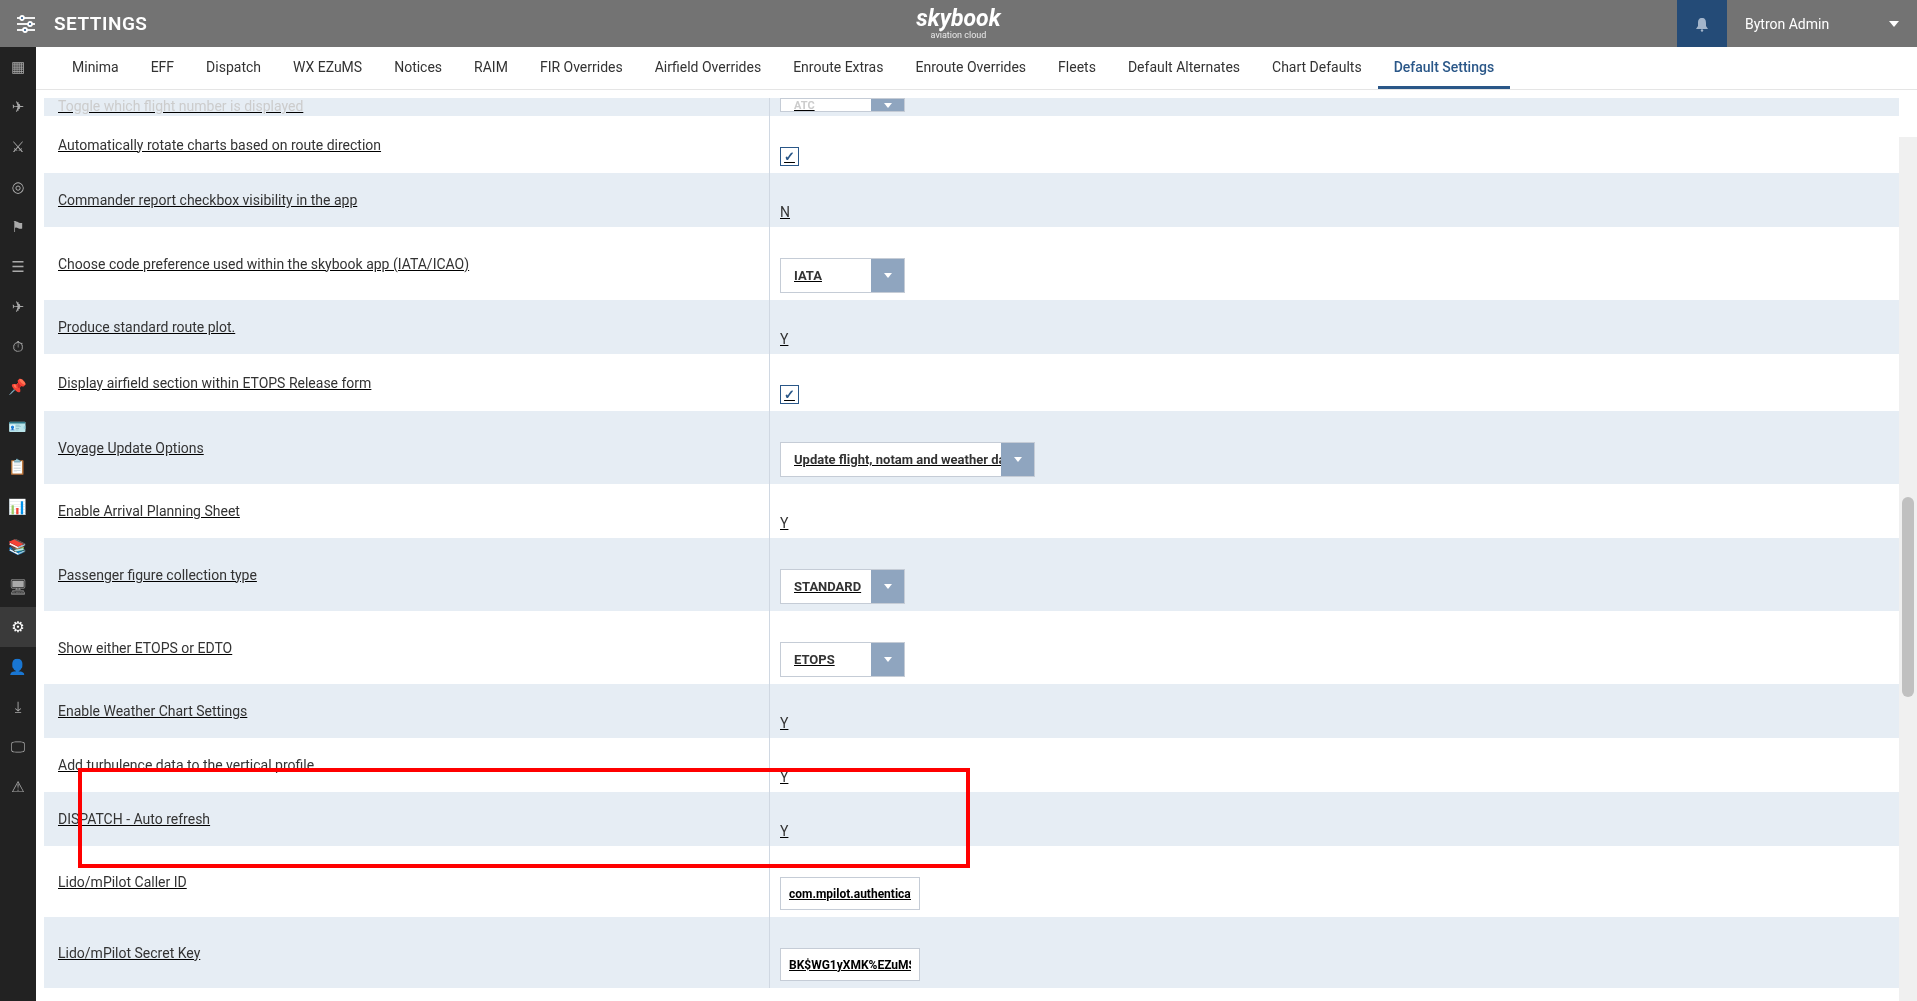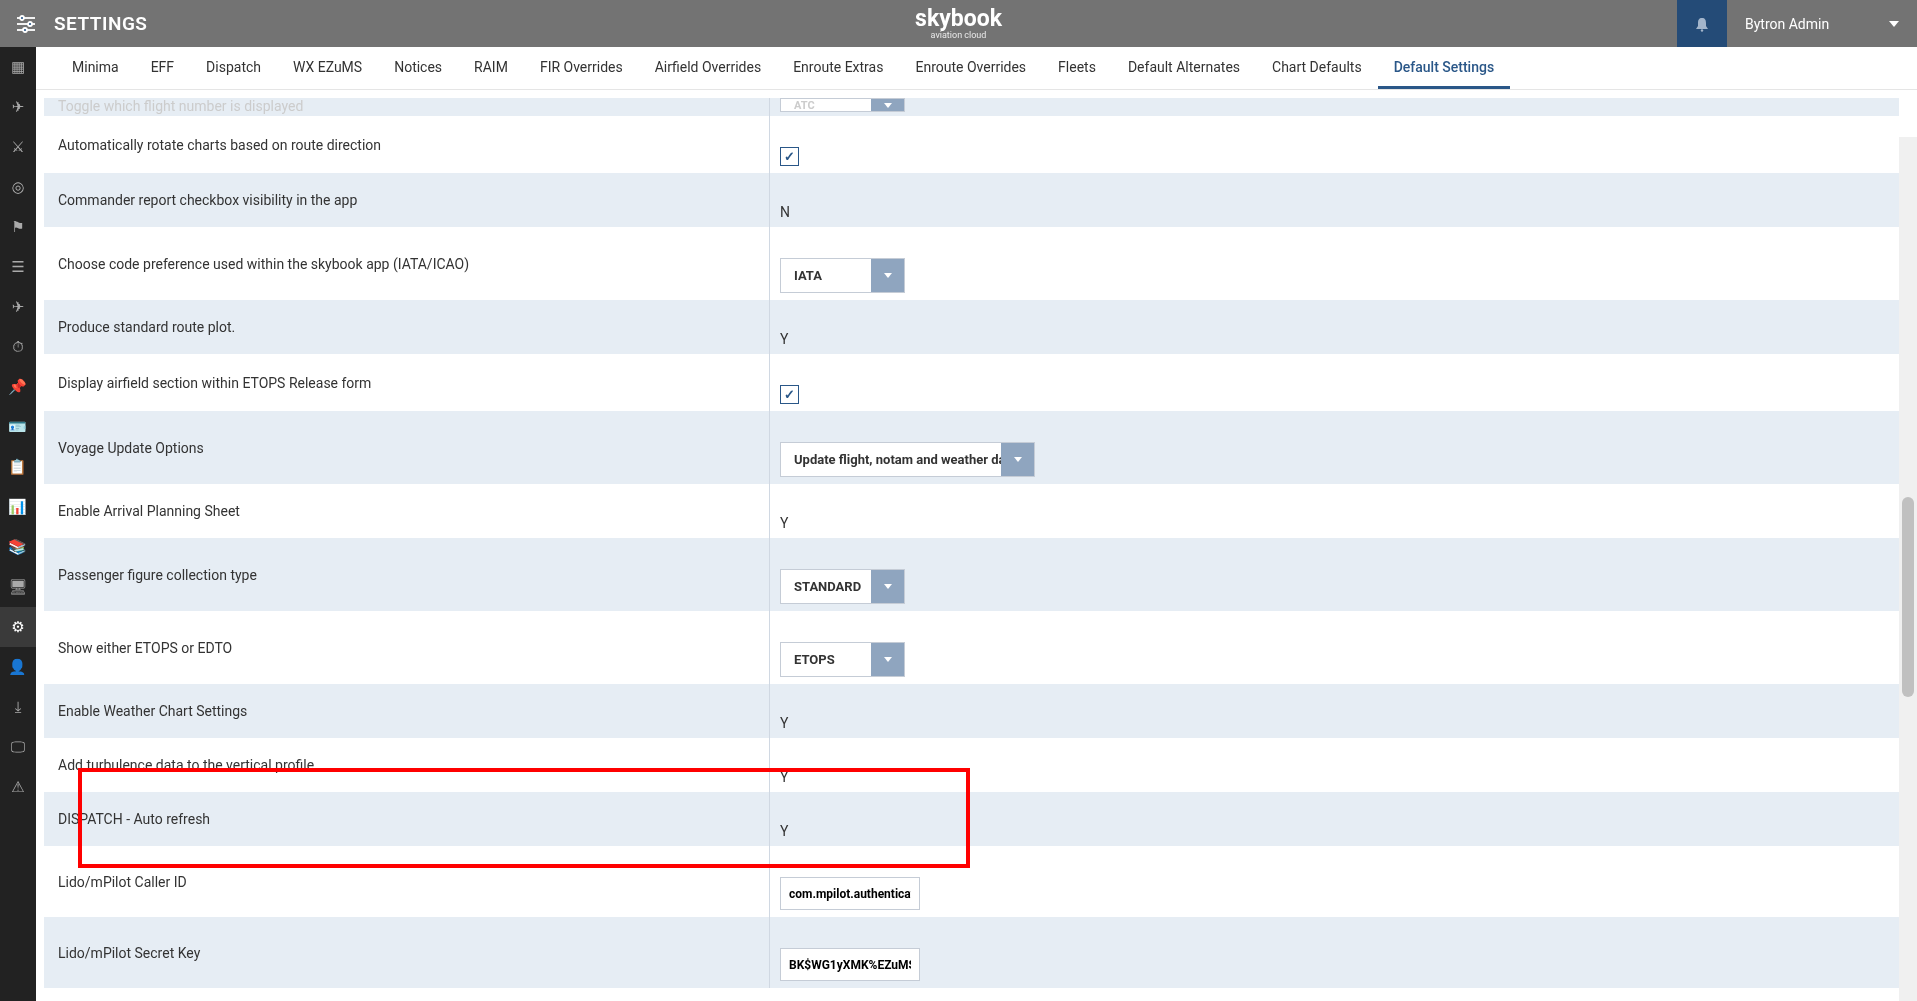--- a/index.html
+++ b/index.html
@@ -33,20 +33,21 @@
 }
 .logo {
   position: absolute;
   left: 50%;
   transform: translateX(-50%);
   text-align: center;
 }
 .logo-main {
   font-size: 23px;
   font-weight: 700;
+  font-style: italic;
   line-height: 1;
 }
 .logo-sub {
   font-size: 9px;
   opacity: 0.85;
 }
 .topbar-right {
   position: absolute;
   right: 0;
   display: flex;
@@ -121,20 +122,21 @@
   font-weight: 500;
 }
 .content-wrap {
   position: absolute;
   left: 0;
   right: 18px;
   top: 43px;
   bottom: 0;
   overflow: hidden;
   padding: 8px 0 0 8px;
+  text-decoration: underline;
 }
 .settings-table {
   width: 100%;
 }
 .row {
   display: flex;
   min-height: 48px;
   align-items: stretch;
 }
 .row:nth-child(even) { background: #fff; }

